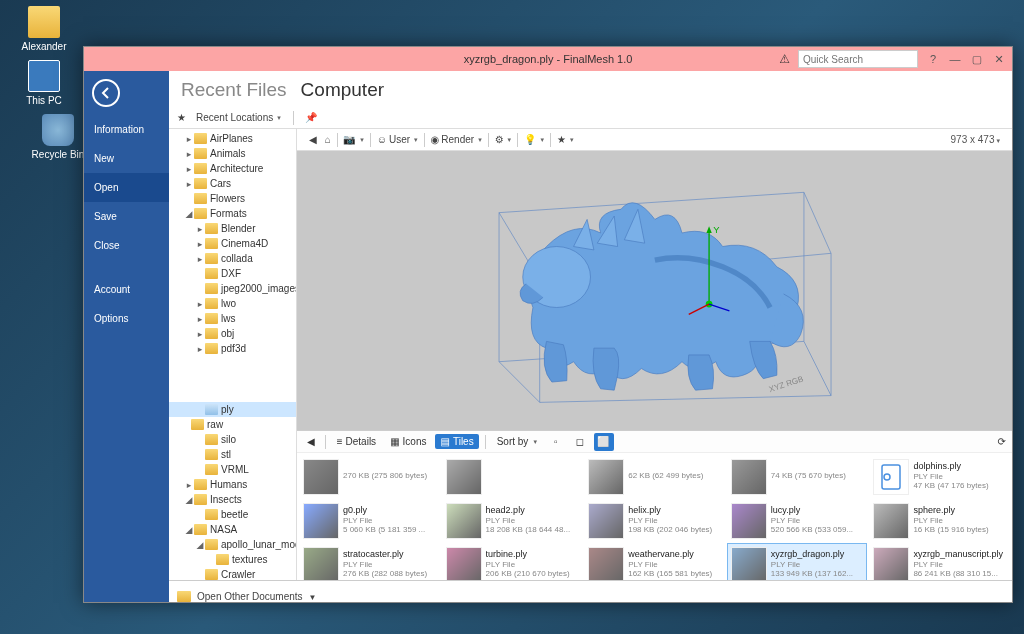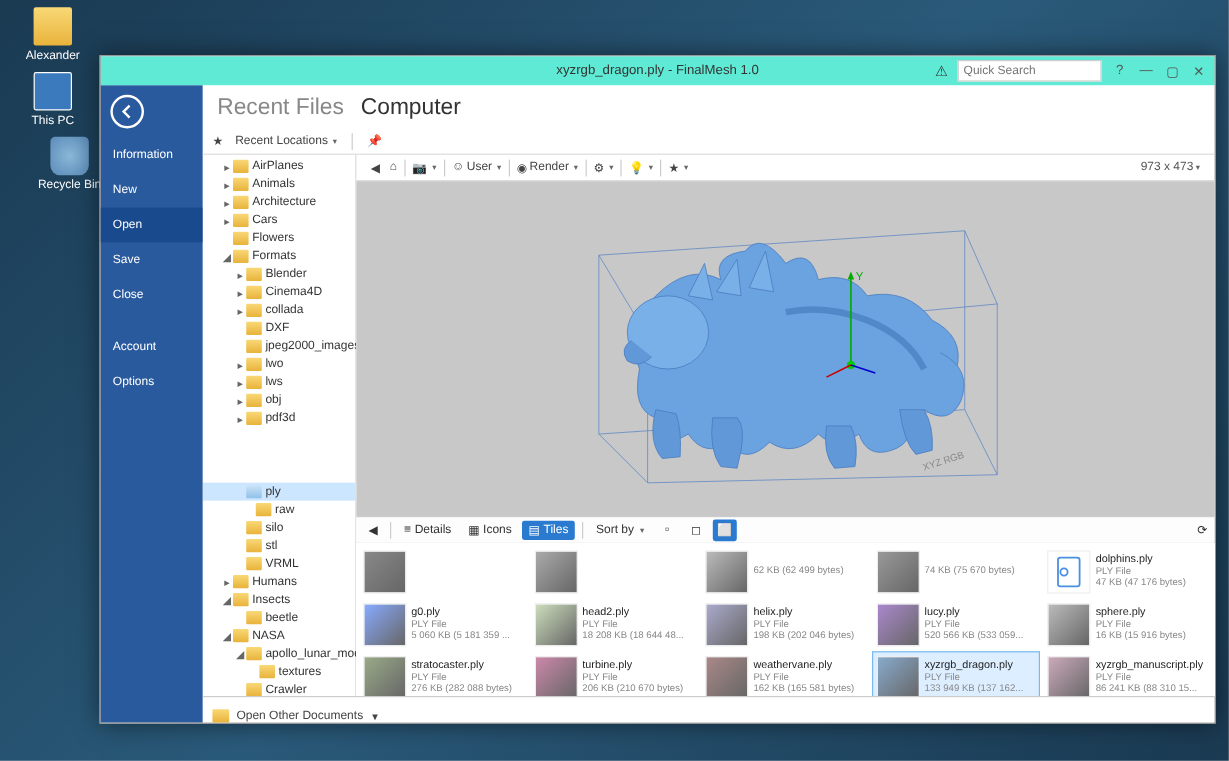--- a/index.html
+++ b/index.html
@@ -9,21 +9,21 @@
 .desktop-icon { position: absolute; width: 60px; text-align: center; color: #fff; font-size: 10px; cursor: pointer; }
 .desktop-icon .ico { width: 32px; height: 32px; margin: 0 auto 3px; display: flex; align-items: center; justify-content: center; }
 .di-folder { background: linear-gradient(#f9d876, #e8b33b); border-radius: 2px; }
 .di-pc { background: #3a7abd; border: 1px solid #fff; border-radius: 2px; }
 .di-bin { background: radial-gradient(#8ab8d8, #5a8ab8); border-radius: 4px 4px 8px 8px; }
 
 
 .app-window { position: absolute; left: 83px; top: 46px; width: 930px; height: 557px; background: #fff; box-shadow: 0 0 20px rgba(0,0,0,0.5); display: flex; flex-direction: column; border: 1px solid #888; }
 
 
-.titlebar { height: 24px; background: #5eead4; display: flex; align-items: center; position: relative; font-size: 11px; text-decoration: underline; }
+.titlebar { height: 24px; background: #fca5a5; display: flex; align-items: center; position: relative; font-size: 11px; text-decoration: underline; }
 .titlebar .title { position: absolute; left: 50%; transform: translateX(-50%); color: #333; }
 .tb-right { position: absolute; right: 6px; display: flex; align-items: center; gap: 8px; }
 .warn-ico { color: #333; font-size: 12px; }
 .search-box { width: 120px; height: 18px; border: 1px solid #ccc; font-size: 10px; padding: 0 4px; color: #999; }
 .tb-btns { display: flex; gap: 8px; font-size: 11px; color: #555; }
 .tb-btn { width: 14px; text-align: center; cursor: pointer; }
 
 
 .main-body { flex: 1; display: flex; min-height: 0; }
 
@@ -236,21 +236,21 @@
             <div class="tree-item" style="padding-left: 26px;">
               <span class="tree-exp">▸</span>
               <span class="tree-ico"></span>
               <span>pdf3d</span>
             </div>
             <div class="tree-item sel" style="padding-left: 26px;">
               <span class="tree-exp"></span>
               <span class="tree-ico open"></span>
               <span>ply</span>
             </div>
-            <div class="tree-item" style="padding-left: 34px;">
+            <div class="tree-item" style="padding-left: 12px;">
               <span class="tree-exp"></span>
               <span class="tree-ico"></span>
               <span>raw</span>
             </div>
             <div class="tree-item" style="padding-left: 26px;">
               <span class="tree-exp"></span>
               <span class="tree-ico"></span>
               <span>silo</span>
             </div>
             <div class="tree-item" style="padding-left: 26px;">
@@ -390,20 +390,23 @@
               </div>
             <div class="fb-iconbtn">▫</div>
             <div class="fb-iconbtn">◻</div>
             <div class="fb-iconbtn active">⬜</div>
             <span class="fb-refresh">⟳</span>
           </div>
 
           <div class="file-grid" id="file-grid">
               <div class="file-tile">
                 <div class="file-thumb" style="background: linear-gradient(135deg, rgb(136, 136, 136), rgb(102, 102, 102));"></div>
+                <div class="file-info">
+                  <div class="file-size">270 KB (275 806  bytes)</div>
+                </div>
               </div>
               <div class="file-tile">
                 <div class="file-thumb" style="background: linear-gradient(135deg, rgb(170, 170, 170), rgb(102, 102, 102));"></div>
               </div>
               <div class="file-tile">
                 <div class="file-thumb" style="background: linear-gradient(135deg, rgb(187, 187, 187), rgb(102, 102, 102));"></div>
                 <div class="file-info">
                   <div class="file-size">62 KB (62 499  bytes)</div>
                 </div>
               </div>

